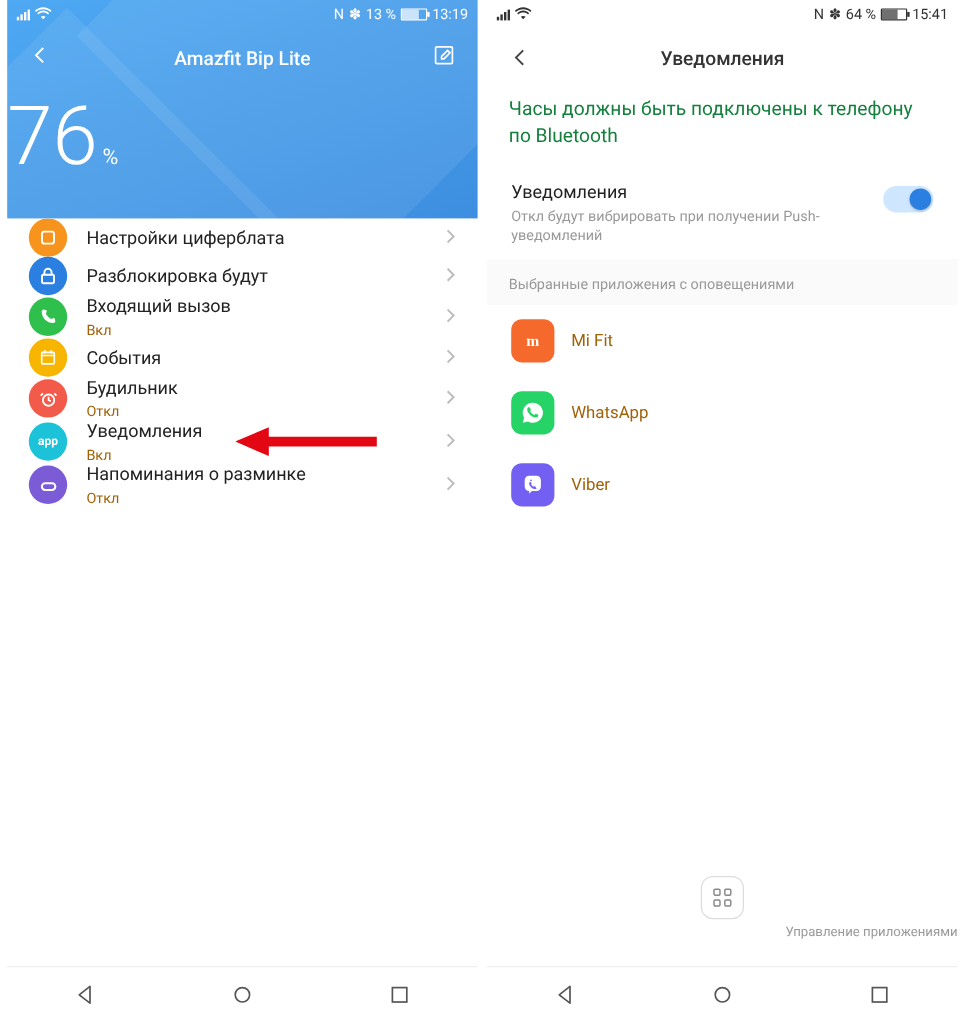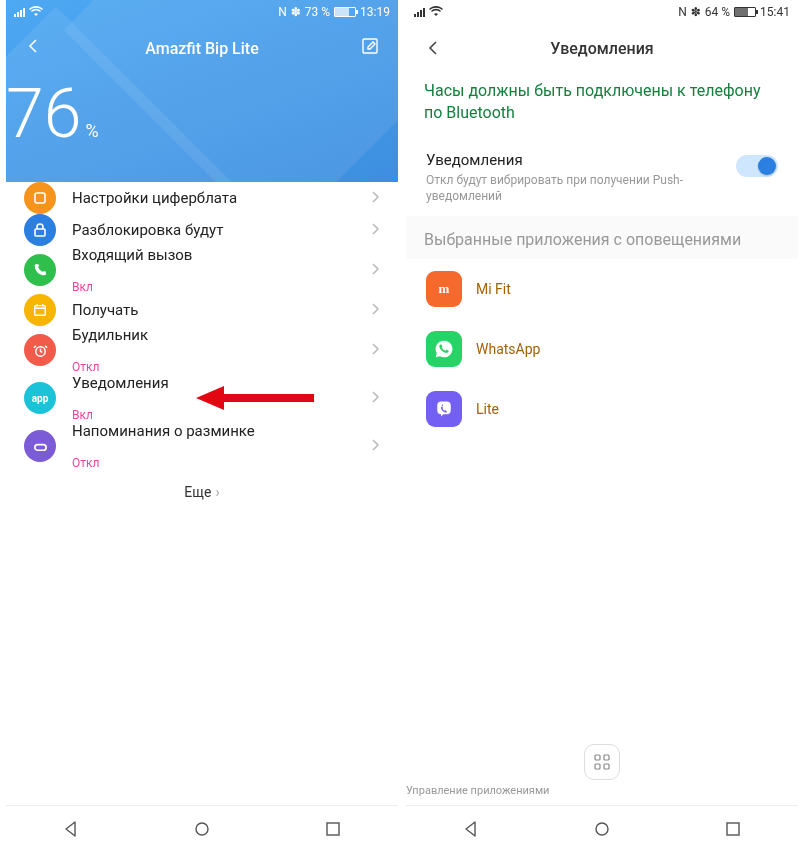--- a/index.html
+++ b/index.html
@@ -59,21 +59,21 @@
   .pct{font-size:68px;font-weight:300;line-height:1;}
   .pct-unit{font-size:18px;vertical-align:baseline;margin-left:4px;}
 
   
   .rows{flex:1;overflow:auto;}
   .row{display:flex;align-items:center;padding:10px 18px;border-bottom:0;position:relative;}
   .phone.left .row{padding:0 18px;}
   .row .iconwrap{width:32px;height:32px;border-radius:50%;display:flex;align-items:center;justify-content:center;margin-right:16px;color:#fff;flex-shrink:0;}
   .row .txt{flex:1;}
   .row .title{font-size:15px;color:#222;}
-  .row .sub{font-size:12px;color:#ec4899;margin-top:16px;}
+  .row .sub{font-size:12px;color:#a16207;margin-top:4px;}
   .row .chev{color:#bbb;}
   .more-row{text-align:center;padding:14px 0;color:#333;font-size:14px;}
   .more-row .chev{color:#aaa;margin-left:4px;}
   
   .arrow{position:absolute;left:190px;width:120px;height:30px;z-index:5;pointer-events:none;}
   .arrow svg{width:100%;height:100%;}
 
   
   .navbar{height:46px;display:flex;align-items:center;justify-content:space-around;border-top:1px solid #eee;}
   .navbar .navbtn{width:48px;height:32px;display:flex;align-items:center;justify-content:center;color:#555;}
@@ -84,25 +84,25 @@
   .p2-header .title{flex:1;text-align:center;font-size:16px;font-weight:500;color:#333;margin-left:-24px;}
   .info-strip{padding:10px 18px 14px;font-size:16px;color:#15803d;line-height:1.4;}
   .setting{padding:12px 20px 12px;display:flex;align-items:flex-start;}
   .setting .txt{flex:1;padding-right:12px;}
   .setting .title{font-size:15px;color:#222;}
   .setting .sub{font-size:12px;color:#999;margin-top:3px;line-height:1.35;}
   .toggle{width:42px;height:22px;border-radius:11px;background:#d8d8d8;position:relative;flex-shrink:0;margin-top:4px;}
   .toggle .knob{position:absolute;width:18px;height:18px;border-radius:50%;background:#fff;top:2px;left:2px;box-shadow:0 1px 2px rgba(0,0,0,.2);}
   .toggle.on{background:#cfe6ff;}
   .toggle.on .knob{left:auto;right:2px;background:#2a7fe0;}
-  .section-head{padding:14px 18px 10px;font-size:16px;color:#999;background:#fafafa;}
+  .section-head{padding:14px 18px 10px;font-size:12px;color:#999;background:#fafafa;}
   .approw{display:flex;align-items:center;padding:12px 20px;}
   .approw .appicon{width:36px;height:36px;border-radius:9px;margin-right:14px;display:flex;align-items:center;justify-content:center;color:#fff;font-size:13px;font-weight:600;}
   .approw .label{font-size:14px;color:#a16207;}
-  .manage{position:absolute;left:0;right:0;bottom:54px;text-align:left;}
+  .manage{position:absolute;left:0;right:0;bottom:68px;text-align:right;}
   .manage .ic{width:36px;height:36px;border:1px solid #ddd;border-radius:10px;margin:0 auto 4px;display:flex;align-items:center;justify-content:center;color:#888;}
   .manage .lbl{font-size:11px;color:#999;}
 
   
   .bg-orange{background:#f7941e;}
   .bg-blue{background:#2a7fe0;}
   .bg-green{background:#2fbf4d;}
   .bg-yellow{background:#f7b500;}
   .bg-red{background:#f25b4a;}
   .bg-teal{background:#1cc3d8;}
@@ -130,21 +130,21 @@
           </span>
         <span>
           <svg width="14" height="11" viewBox="0 0 14 11" fill="currentColor">
               <path d="M7 11l-2-2c1-1 3-1 4 0zM3 7c2-2 6-2 8 0l1-1C9 3 5 3 2 6zM0 4C4 0 10 0 14 4l-1 1C10 2 4 2 1 5z"></path>
             </svg>
         </span>
       </div>
       <div class="right">
         <span>N</span>
         <span>✽</span>
-        <span>73 %</span>
+        <span>13 %</span>
         <span class="batt">
             <i style="width:70%"></i>
           </span>
         <span>13:19</span>
       </div>
     </div>
 
     <div class="topbar">
       <div class="back">
         <svg width="16" height="16" viewBox="0 0 16 16" fill="none" stroke="currentColor" stroke-width="1.6">
@@ -208,21 +208,21 @@
           </svg></div>
       </div>
       <div class="row">
         <div class="iconwrap bg-yellow">
           <svg width="14" height="14" viewBox="0 0 16 16" fill="none" stroke="#fff" stroke-width="1.6">
             <rect x="2" y="3" width="12" height="11" rx="1"></rect>
             <path d="M2 6h12M5 1v3M11 1v3"></path>
           </svg>
         </div>
         <div class="txt">
-          <div class="title">Получать</div>
+          <div class="title">События</div>
         </div>
         <div class="chev"><svg width="10" height="14" viewBox="0 0 10 14" fill="none" stroke="currentColor" stroke-width="1.6">
             <path d="M3 2l5 5-5 5"></path>
           </svg></div>
       </div>
       <div class="row">
         <div class="iconwrap bg-red">
           <svg width="15" height="15" viewBox="0 0 16 16" fill="none" stroke="#fff" stroke-width="1.6">
             <circle cx="8" cy="9" r="5"></circle>
             <path d="M8 6v3l2 1M3 3l-2 2M13 3l2 2"></path>
@@ -260,21 +260,20 @@
           </svg>
         </div>
         <div class="txt">
           <div class="title">Напоминания о разминке</div>
           <div class="sub">Откл</div>
         </div>
         <div class="chev"><svg width="10" height="14" viewBox="0 0 10 14" fill="none" stroke="currentColor" stroke-width="1.6">
             <path d="M3 2l5 5-5 5"></path>
           </svg></div>
       </div>
-      <div class="more-row"><span>Еще</span><span class="chev">›</span></div>
     </div>
 
   <div class="navbar">
     <div class="navbtn">
         <svg width="18" height="18" viewBox="0 0 18 18" fill="none" stroke="currentColor" stroke-width="1.4">
           <path d="M13 2L4 9l9 7z" stroke-linejoin="round"></path>
         </svg>
       </div>
     <div class="navbtn">
         <svg width="18" height="18" viewBox="0 0 18 18" fill="none" stroke="currentColor" stroke-width="1.4">
@@ -355,21 +354,21 @@
           </svg>
         </div>
         <div class="label">WhatsApp</div>
       </div>
       <div class="approw">
         <div class="appicon bg-viber">
           <svg width="18" height="18" viewBox="0 0 24 24" fill="#fff">
             <path d="M16 2H8C5 2 3 4 3 7v7c0 3 2 5 5 5v3l3-3h5c3 0 5-2 5-5V7c0-3-2-5-5-5zm-6 4c.6 0 1 .4 1 1s-.4 1-1 1-1-.4-1-1 .4-1 1-1zm6.5 9.5c-.3.8-1.4 1.3-2 1.3-1.6 0-5.5-2-6.5-5.5-.3-1 .1-2.2.9-2.5.4-.1.7 0 .9.3l.8 1.3c.1.2.1.5-.1.7l-.4.4c.6 1.2 1.5 2.1 2.7 2.7l.4-.4c.2-.2.5-.2.7-.1l1.3.8c.3.2.4.6.3 1z"></path>
           </svg>
         </div>
-        <div class="label">Lite</div>
+        <div class="label">Viber</div>
       </div>
     </div>
 
   <div class="manage">
     <div class="ic">
       <svg width="16" height="16" viewBox="0 0 16 16" fill="none" stroke="currentColor" stroke-width="1.2">
           <rect x="1" y="1" width="5" height="5" rx="1"></rect>
           <rect x="10" y="1" width="5" height="5" rx="1"></rect>
           <rect x="1" y="10" width="5" height="5" rx="1"></rect>
           <rect x="10" y="10" width="5" height="5" rx="1"></rect>

